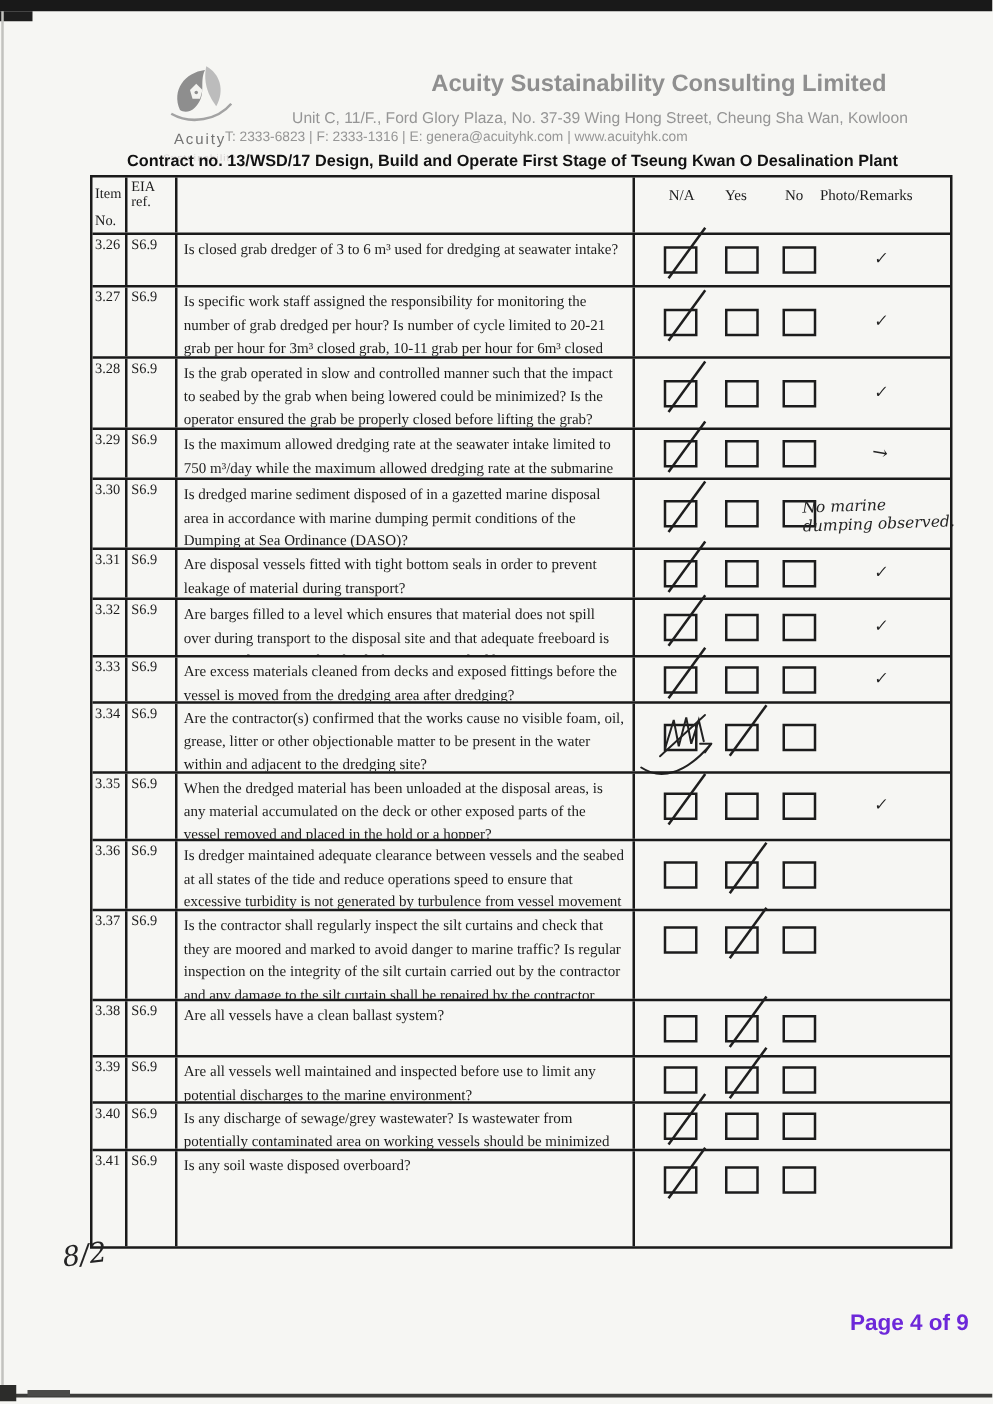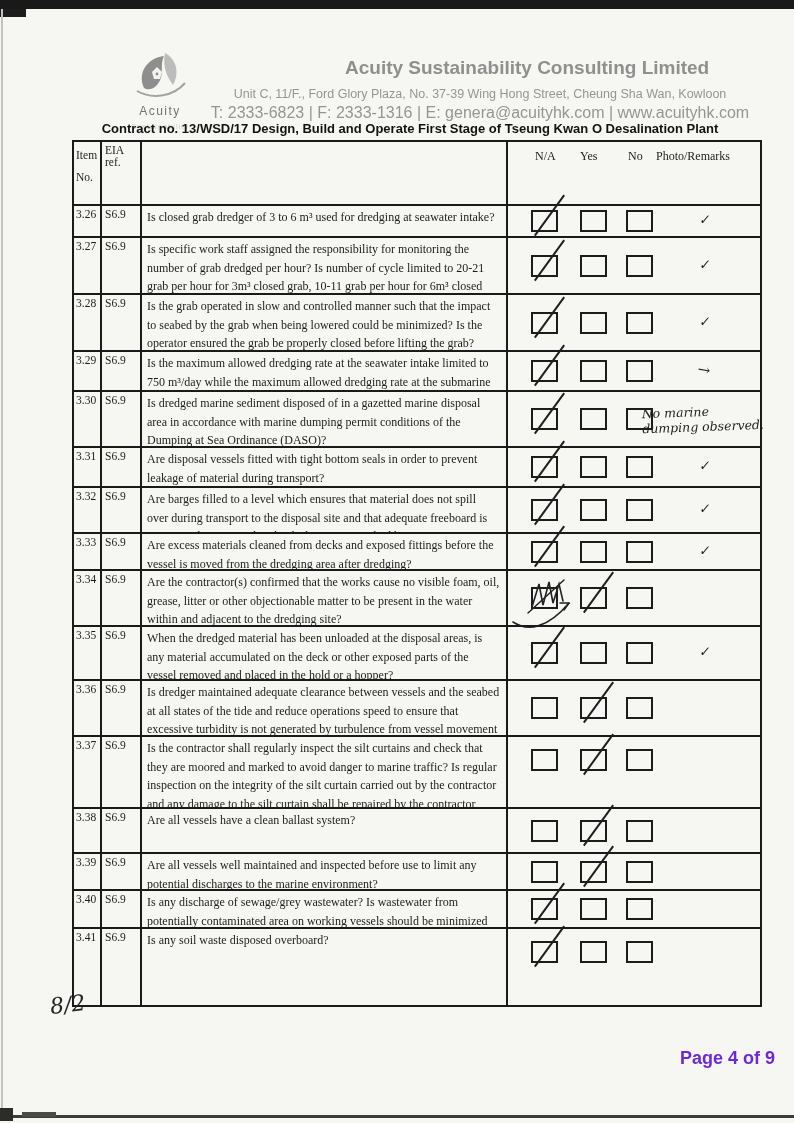--- a/index.html
+++ b/index.html
@@ -22,42 +22,42 @@
   
   .logo { position:absolute; left:112px; top:50px; width:96px; text-align:center; }
   .logo svg { display:block; margin:0 auto; }
   .logo-name { font-family:"Liberation Sans", sans-serif; color:#737373; font-size:12px; letter-spacing:1.5px; margin-top:2px; }
   .logo-sub  { font-family:"Liberation Sans", sans-serif; color:#d4cfcf; font-size:7.5px; letter-spacing:1px; margin-top:4px; }
 
   .co-name   { position:absolute; left:345px; top:57px; font-family:"Liberation Sans", sans-serif;
                font-weight:bold; font-size:19px; color:#8f8f8f; white-space:nowrap; }
   .co-addr   { position:absolute; left:180px; width:600px; top:87px; text-align:center;
                font-family:"Liberation Sans", sans-serif; font-size:12.5px; color:#959595; white-space:nowrap; }
-  .co-contact{ position:absolute; left:180px; width:600px; top:104px; text-align:center;
-               font-family:"Liberation Sans", sans-serif; font-size:16px; color:#959595; white-space:nowrap; }
+  .co-contact{ position:absolute; left:180px; width:600px; top:104px; 
+               font-family:"Liberation Sans", sans-serif; font-size:11px; color:#959595; white-space:nowrap; }
   .contract  { position:absolute; left:60px; width:700px; top:121px; text-align:center;
                font-family:"Liberation Sans", sans-serif; font-weight:bold; font-size:13px; color:#121212; white-space:nowrap; }
 
   
   .table { position:absolute; left:72px; top:140px; width:690px; border:2px solid #1a1a1a; background:transparent; }
   .t-head, .t-row { display:flex; width:100%; }
-  .t-head { height:62px; }
+  .t-head { height:44px; }
   .t-row  { border-top:2px solid #1a1a1a; position:relative; }
   .c { position:relative; }
   .c.item   { width:28px;  border-right:2px solid #1a1a1a; font-size:11.5px; padding:2px 1px 0 2px; }
   .c.ref    { width:40px;  border-right:2px solid #1a1a1a; font-size:11.5px; padding:2px 1px 0 3px; }
   .c.q      { width:366px; border-right:2px solid #1a1a1a; font-size:12px; line-height:18.5px; padding:2px 6px 2px 5px; overflow:hidden; }
   .c.checks { width:250px; }
   .hcell    { white-space:pre-line; line-height:22px; font-size:11.5px; }
 
   .h-lab { position:absolute; top:7px; font-size:12px; }
   .h-na  { left:27px; }  .h-yes { left:72px; }  .h-no { left:120px; }  .h-rem { left:148px; }
 
   
-  #rows .t-row:nth-child(1){height:32px}  #rows .t-row:nth-child(2){height:57px}
+  #rows .t-row:nth-child(1){height:42px}  #rows .t-row:nth-child(2){height:57px}
   #rows .t-row:nth-child(3){height:57px}  #rows .t-row:nth-child(4){height:40px}
   #rows .t-row:nth-child(5){height:56px}  #rows .t-row:nth-child(6){height:40px}
   #rows .t-row:nth-child(7){height:46px}  #rows .t-row:nth-child(8){height:37px}
   #rows .t-row:nth-child(9){height:56px}  #rows .t-row:nth-child(10){height:54px}
   #rows .t-row:nth-child(11){height:56px} #rows .t-row:nth-child(12){height:72px}
   #rows .t-row:nth-child(13){height:45px} #rows .t-row:nth-child(14){height:37px}
   #rows .t-row:nth-child(15){height:38px} #rows .t-row:nth-child(16){height:78px}
 
   
   .box { position:absolute; top:50%; margin-top:-11px; width:27px; height:22px; border:2px solid #1c1c1c; }

